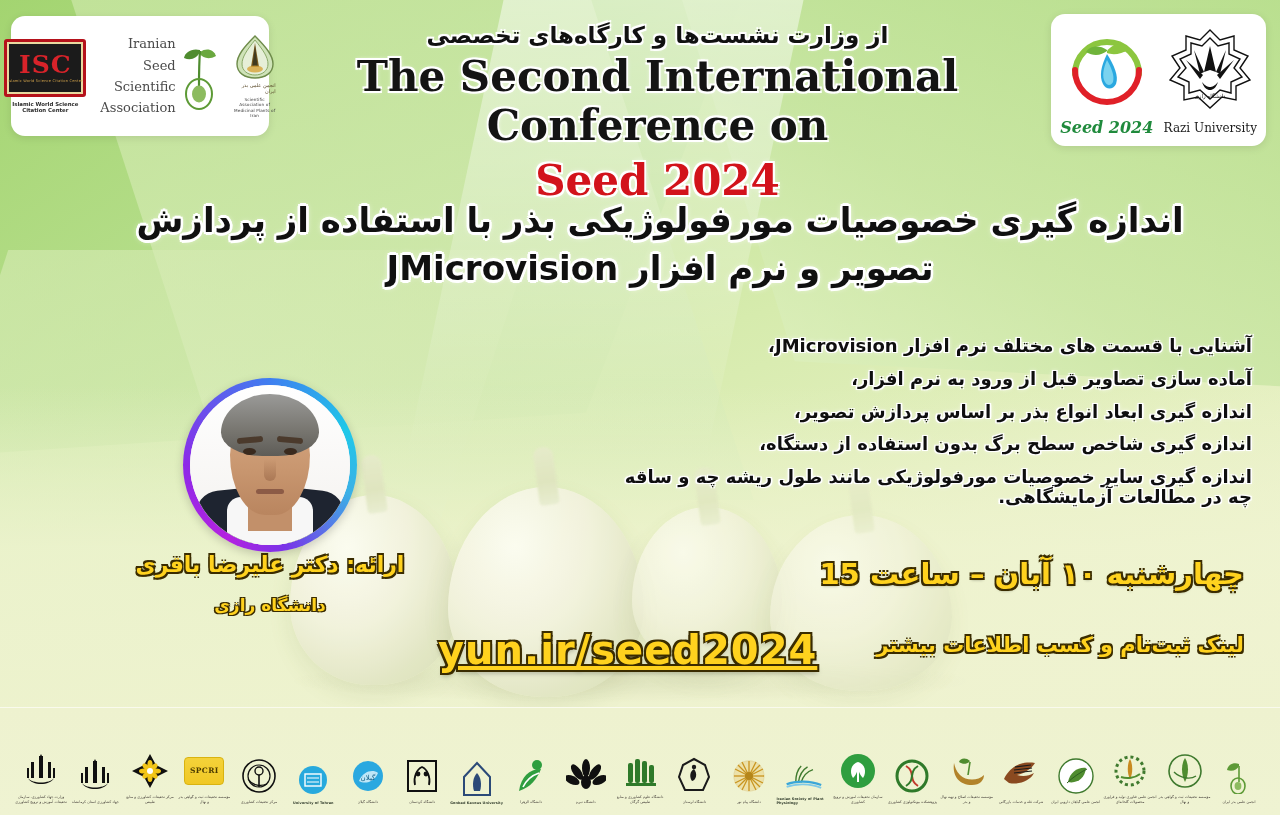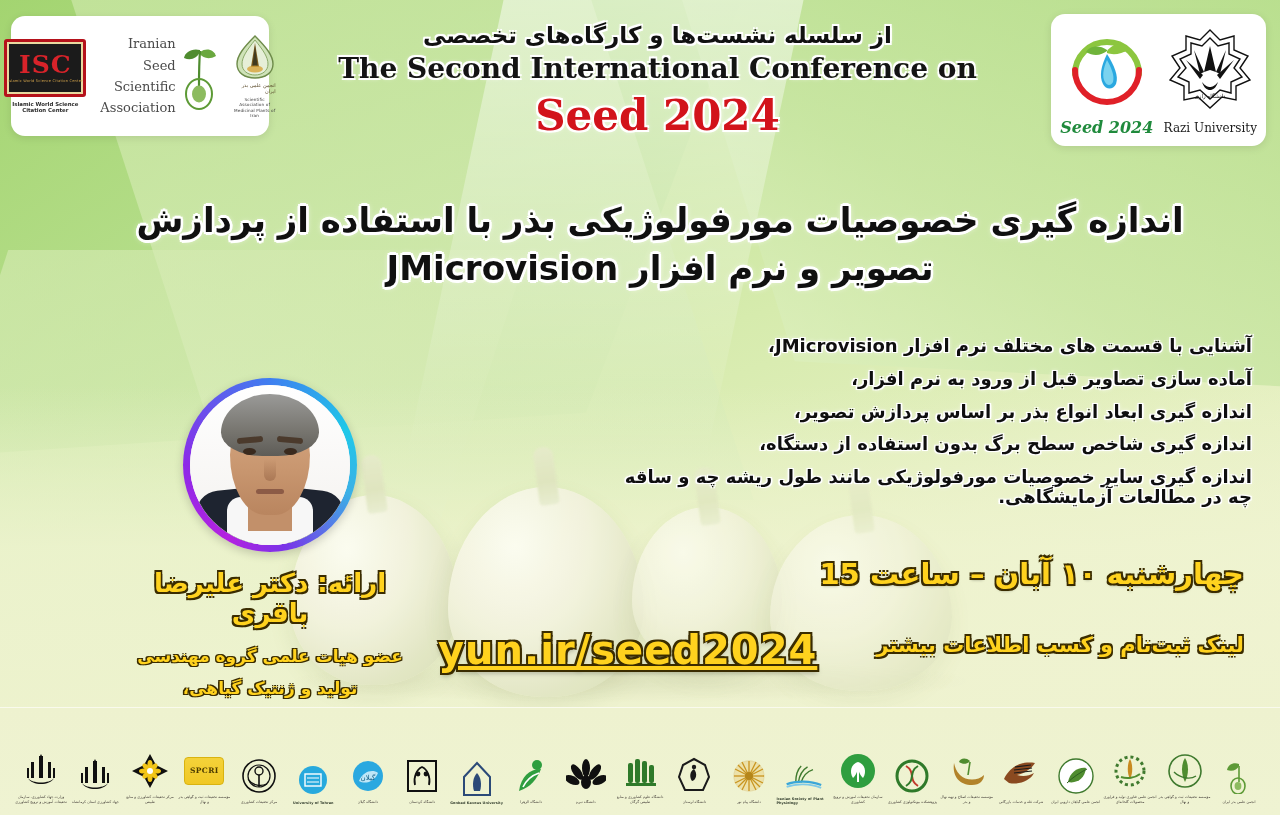--- a/index.html
+++ b/index.html
@@ -148,21 +148,21 @@
     position: absolute;
     left: 275px; right: 240px; top: 22px;
     text-align: center;
   }
   .kicker {
     font-size: 23px; font-weight: bold; color: #111111; direction: rtl;
     text-shadow: -1.6px -1.6px 0 #fff, 1.6px -1.6px 0 #fff, -1.6px 1.6px 0 #fff, 1.6px 1.6px 0 #fff, 0 0 4px #fff;
     letter-spacing: 0px;
   }
   .conf-title {
-    font-size: 28px; font-weight: 900; color: #141414; direction: ltr;
+    font-size: 42px; font-weight: 900; color: #141414; direction: ltr;
     font-family: "DejaVu Serif", "Liberation Serif", serif;
     margin-top: 4px;
     text-shadow: -1.6px -1.6px 0 #fff, 1.6px -1.6px 0 #fff, -1.6px 1.6px 0 #fff, 1.6px 1.6px 0 #fff, 0 0 5px #fff;
   }
   .conf-name {
     font-size: 42px; font-weight: 900; color: #d2131b; direction: ltr;
     font-family: "DejaVu Serif", "Liberation Serif", serif;
     margin-top: 6px;
     text-shadow: -1.8px -1.8px 0 #fff, 1.8px -1.8px 0 #fff, -1.8px 1.8px 0 #fff, 1.8px 1.8px 0 #fff, 0 0 6px #fff;
   }
@@ -267,23 +267,23 @@
              background: #8c5b46; border-radius: 4px; }
   .p-neck { position: absolute; left: 50%; top: 118px; transform: translateX(-50%); width: 44px; height: 28px; background: #c2906a; }
   .p-shirt { position: absolute; left: 50%; bottom: 0; transform: translateX(-50%); width: 86px; height: 48px;
              background: #f7f7f7; border-radius: 14px 14px 0 0; }
   .p-jacket-l { position: absolute; left: 6px; bottom: 0; width: 78px; height: 56px; background: #1e2430;
                 border-radius: 24px 10px 0 0; transform: rotate(-6deg); }
   .p-jacket-r { position: absolute; right: 6px; bottom: 0; width: 78px; height: 56px; background: #1e2430;
                 border-radius: 10px 24px 0 0; transform: rotate(6deg); }
 
   .speaker-name {
-    margin-top: 16px;
+    margin-top: 0;
     direction: rtl;
-    font-size: 26px; font-weight: bold; color: #ffd21e;
+    font-size: 22px; font-weight: bold; color: #ffd21e;
     text-shadow: -1.6px -1.6px 0 #3a2c00, 1.6px -1.6px 0 #3a2c00, -1.6px 1.6px 0 #3a2c00, 1.6px 1.6px 0 #3a2c00;
   }
   .speaker-affil {
     margin-top: 12px;
     direction: rtl;
     font-size: 17px; font-weight: bold; color: #ffd21e; line-height: 1.9;
     text-shadow: -1.4px -1.4px 0 #3a2c00, 1.4px -1.4px 0 #3a2c00, -1.4px 1.4px 0 #3a2c00, 1.4px 1.4px 0 #3a2c00;
   }
 
   
@@ -414,21 +414,21 @@
         <path d="M46 26 C38 20 28 22 25 28 C33 33 41 31 46 27 Z" fill="#6fb43a"></path>
         <path d="M46 27 C53 18 64 19 68 25 C60 31 51 31 46 29 Z" fill="#8cc63f"></path>
         <path d="M46 30 C40 42 38 52 42 60 C45 66 52 66 55 60 C58 52 53 41 46 30 Z" fill="#2aa8e0"></path>
         <path d="M46 36 C42 45 41 53 44 58 C46 62 50 62 52 58 C54 52 50 43 46 36 Z" fill="#7ad3ef"></path>
       </svg>
       <div class="s24-name">Seed 2024</div>
     </div>
   </div>
 
   <div class="header-text">
-    <div class="kicker">از سلسله نشست‌ها و کارگاه‌های تخصصی</div>
+    <div class="kicker">از وزارت نشست‌ها و کارگاه‌های تخصصی</div>
     <div class="conf-title">The Second International Conference on</div>
     <div class="conf-name">Seed 2024</div>
   </div>
 
   <div class="workshop-title">اندازه گیری خصوصیات مورفولوژیکی بذر با استفاده از پردازش تصویر و نرم افزار JMicrovision</div>
 
   <div class="bullets">
     <div class="b-item">آشنایی با قسمت های مختلف نرم افزار JMicrovision،</div>
     <div class="b-item">آماده سازی تصاویر قبل از ورود به نرم افزار،</div>
     <div class="b-item">اندازه گیری ابعاد انواع بذر بر اساس پردازش تصویر،</div>
@@ -455,21 +455,20 @@
           <div class="p-brow r"></div>
           <div class="p-eye l"></div>
           <div class="p-eye r"></div>
           <div class="p-nose"></div>
           <div class="p-mouth"></div>
         </div>
       </div>
     </div>
     <div class="speaker-name">ارائه: دکتر علیرضا باقری</div>
     <div class="speaker-affil">
-      <div>عضو هیات علمی گروه مهندسی تولید و ژنتیک گیاهی،</div>
       <div>دانشگاه رازی</div>
     </div>
   </div>
 
   <div class="sponsor-strip">
 
     <div class="sponsor">
       <div class="mark">
         <svg width="34" height="36" viewBox="0 0 34 36">
             <path d="M17 6 C11 4 6 7 5 12 C10 14 15 12 17 8 Z" fill="#5d9a36"></path>

